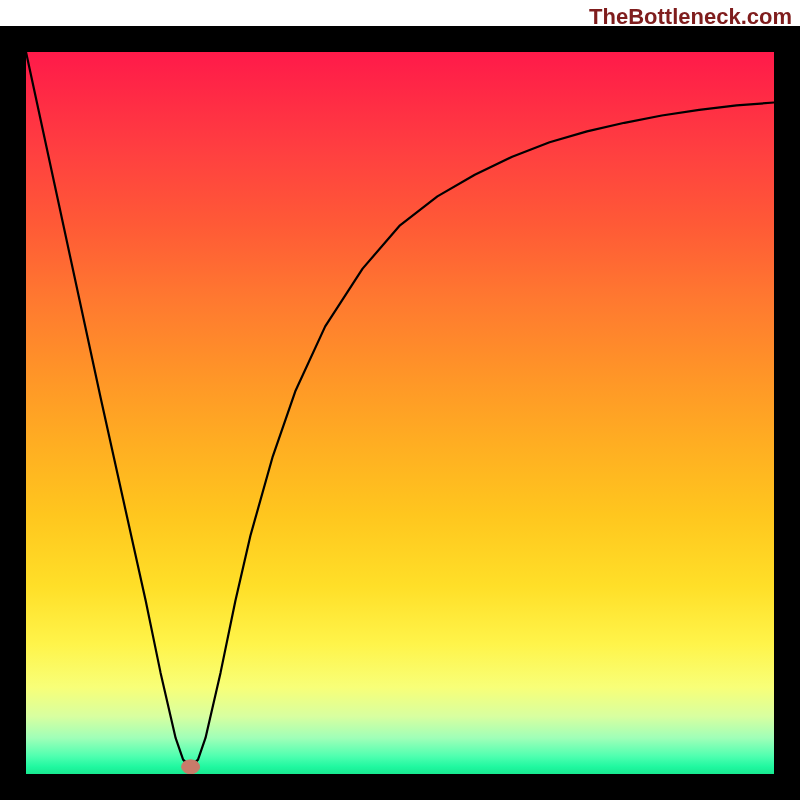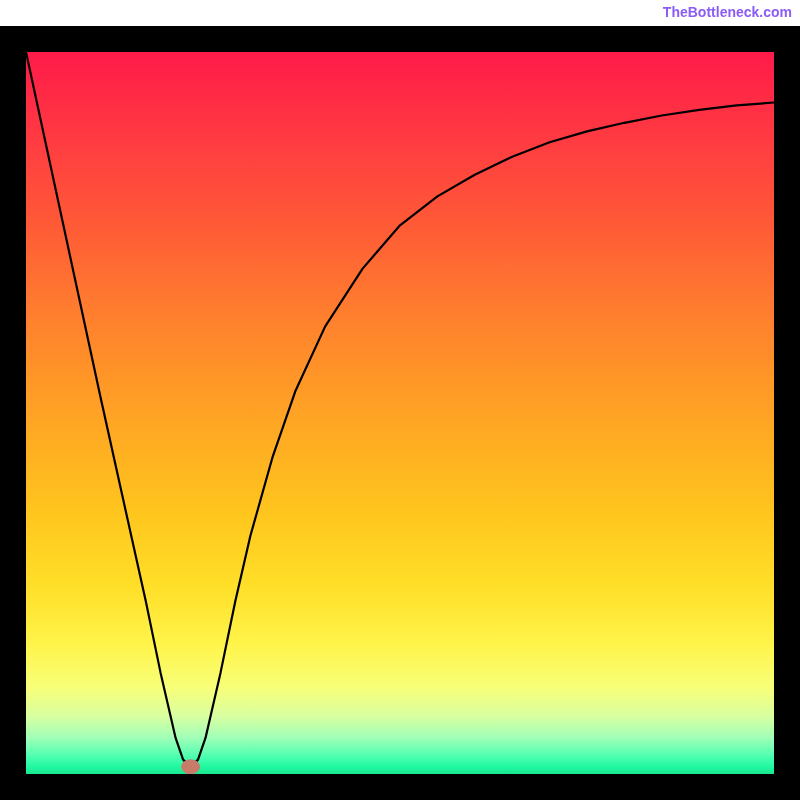--- a/index.html
+++ b/index.html
@@ -3,23 +3,23 @@
   <meta charset="utf-8">
   <style>
     * { margin: 0; padding: 0; box-sizing: border-box; }
     body { width: 800px; height: 800px; overflow: hidden; background: #fff; }
     .container { position: relative; width: 800px; height: 800px; }
     .watermark {
       position: absolute;
       top: 4px;
       right: 8px;
       font-family: Arial, sans-serif;
-      font-size: 14px;
+      font-size: 22px;
       font-weight: bold;
-      color: #8b5cf6;
+      color: #7f1d1d;
       z-index: 10;
     }
     .frame {
       position: absolute;
       top: 26px;
       left: 0;
       width: 800px;
       height: 774px;
       background: #000;
     }

